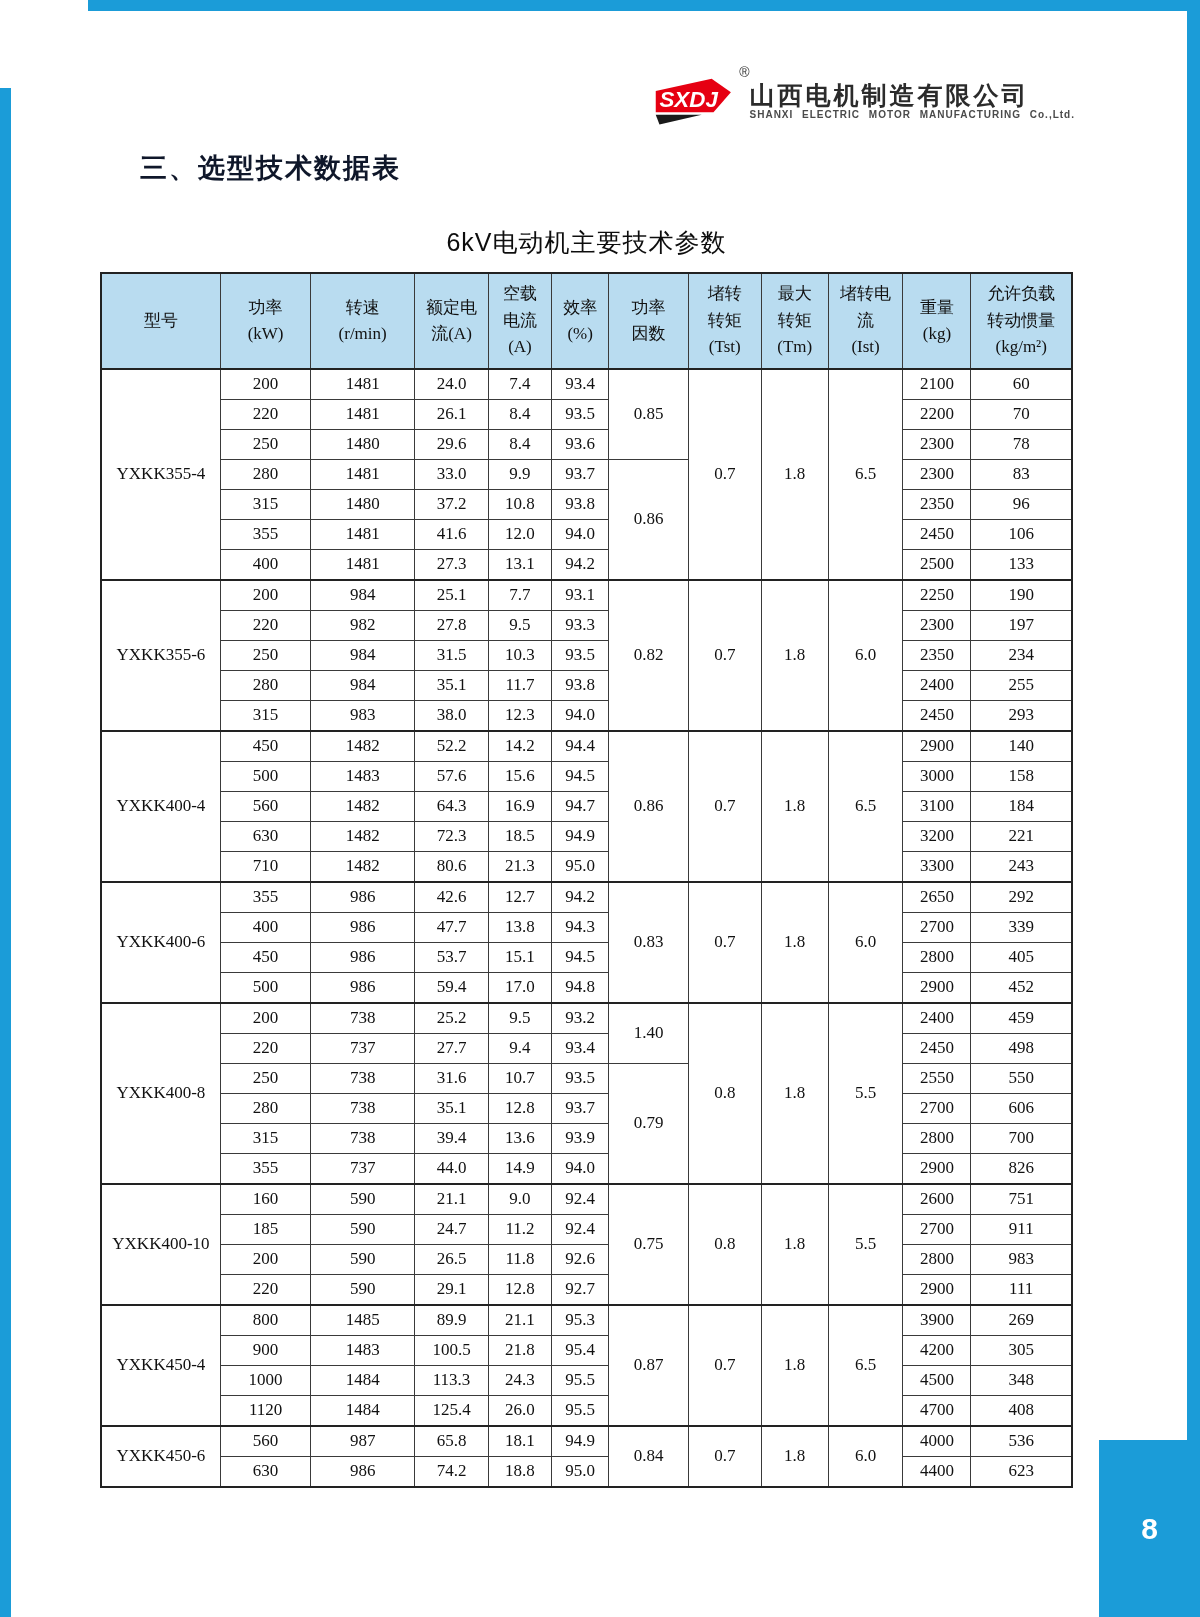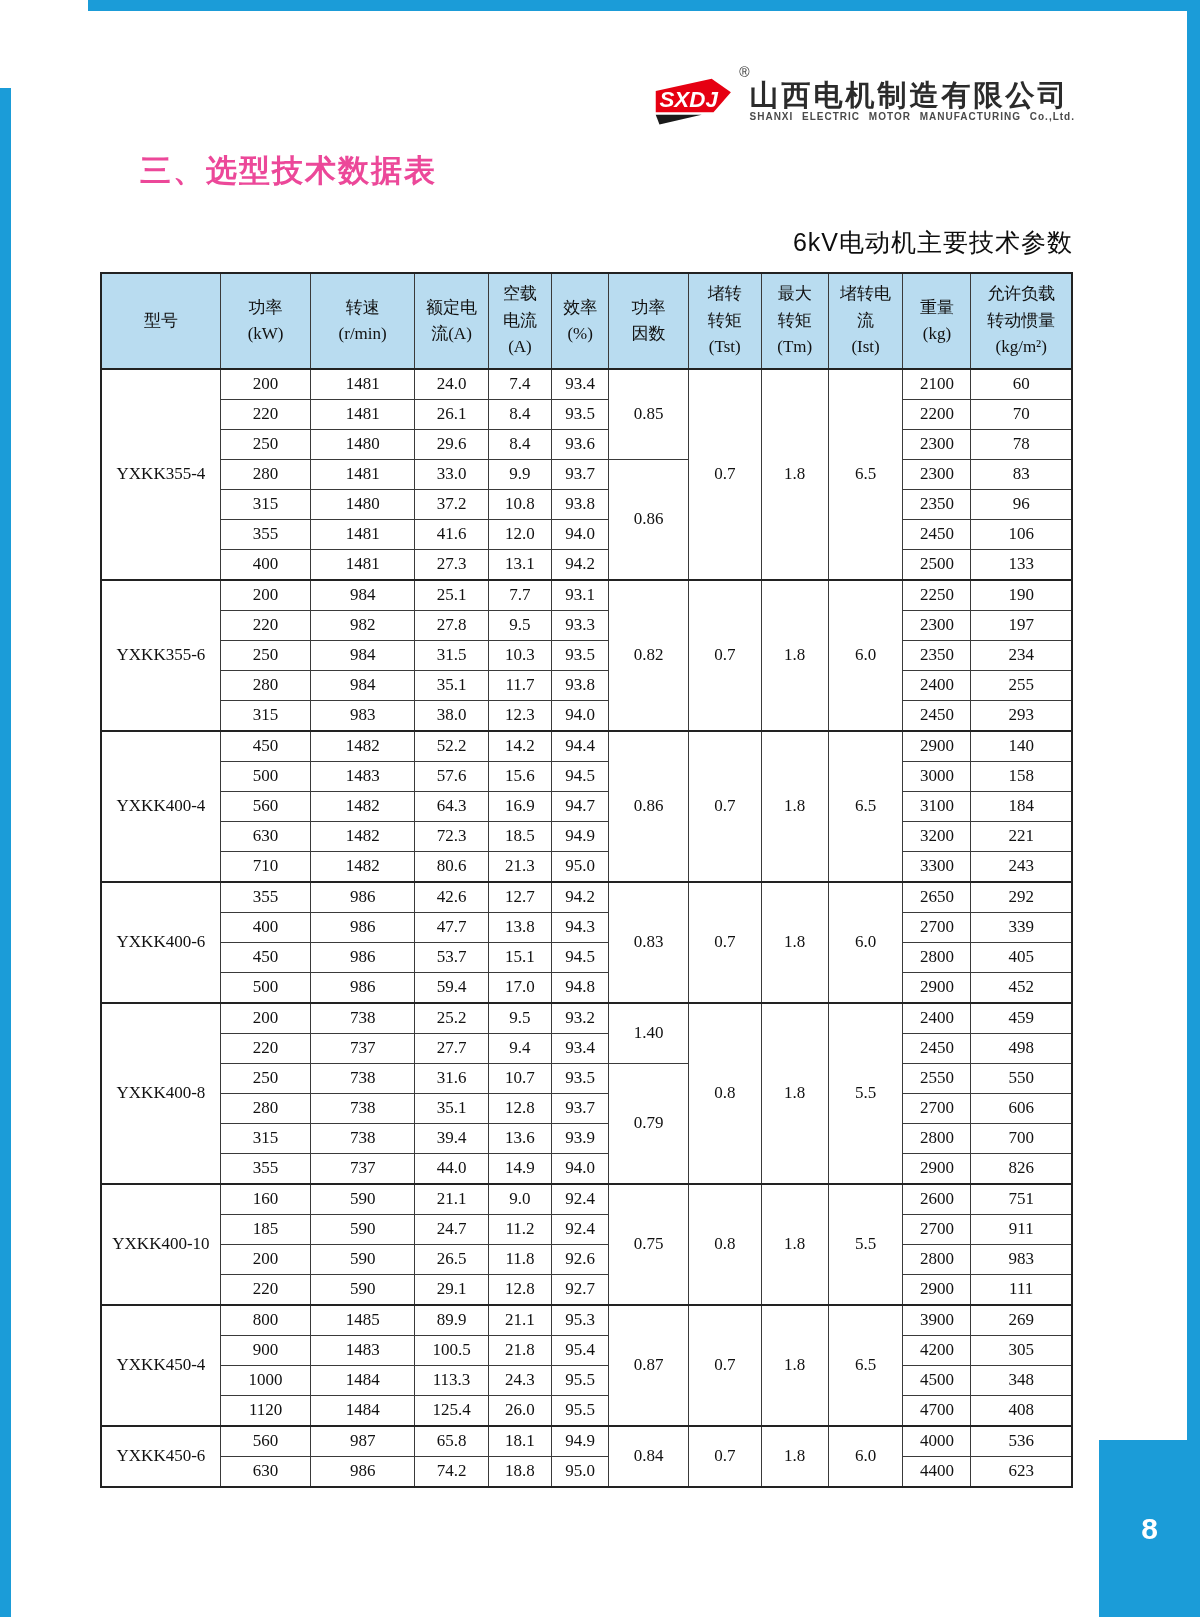--- a/index.html
+++ b/index.html
@@ -12,27 +12,27 @@
   .frame-right{position:absolute;right:0;top:0;bottom:0;width:13px;background:#1b9cd8;}
   .page-num-block{position:absolute;right:0;bottom:0;width:101px;height:177px;background:#1b9cd8;
         display:flex;align-items:center;justify-content:center;}
   .page-num-block span{color:#ffffff;font-size:30px;font-weight:bold;font-family:"Liberation Sans",sans-serif;}
 
   
   .logo-row{position:absolute;top:72px;right:125px;display:flex;align-items:center;gap:16px;}
   .logo-mark{position:relative;width:82px;height:58px;}
   .logo-mark svg{display:block;}
   .logo-reg{position:absolute;top:-8px;right:-16px;font-size:14px;color:#333;}
-  .logo-cn{font-size:29px;color:#2b2b2b;font-weight:bold;letter-spacing:3px;line-height:1.1;}
+  .logo-cn{font-size:25px;color:#2b2b2b;font-weight:bold;letter-spacing:3px;line-height:1.1;}
   .logo-en{font-size:10px;color:#4a4a4a;font-weight:bold;letter-spacing:1px;word-spacing:5px;margin-top:0;}
 
   
-  .section-title{position:absolute;top:150px;left:140px;margin:0;font-size:31px;font-weight:bold;
-        color:#ec4899;letter-spacing:2px;font-family:"Liberation Sans",sans-serif;}
-  .table-title{position:absolute;top:226px;left:100px;width:973px;margin:0;text-align:right;
+  .section-title{position:absolute;top:150px;left:140px;margin:0;font-size:27px;font-weight:bold;
+        color:#0f172a;letter-spacing:2px;font-family:"Liberation Sans",sans-serif;}
+  .table-title{position:absolute;top:226px;left:100px;width:973px;margin:0;text-align:center;
         font-size:25px;font-weight:500;color:#0d0d0d;letter-spacing:1px;font-family:"Liberation Sans",sans-serif;}
 
   
   table.spec{position:absolute;top:272px;left:100px;width:973px;border-collapse:collapse;
         table-layout:fixed;border:2px solid #222;
         font-family:"Liberation Serif","DejaVu Serif",serif;}
   table.spec th,table.spec td{border:1px solid #3a3a3a;text-align:center;vertical-align:middle;
         padding:0 2px;color:#111;}
   table.spec thead th{background:#b9dcf0;font-weight:normal;font-size:17px;line-height:1.55;
         height:94px;border-bottom:2px solid #222;}

